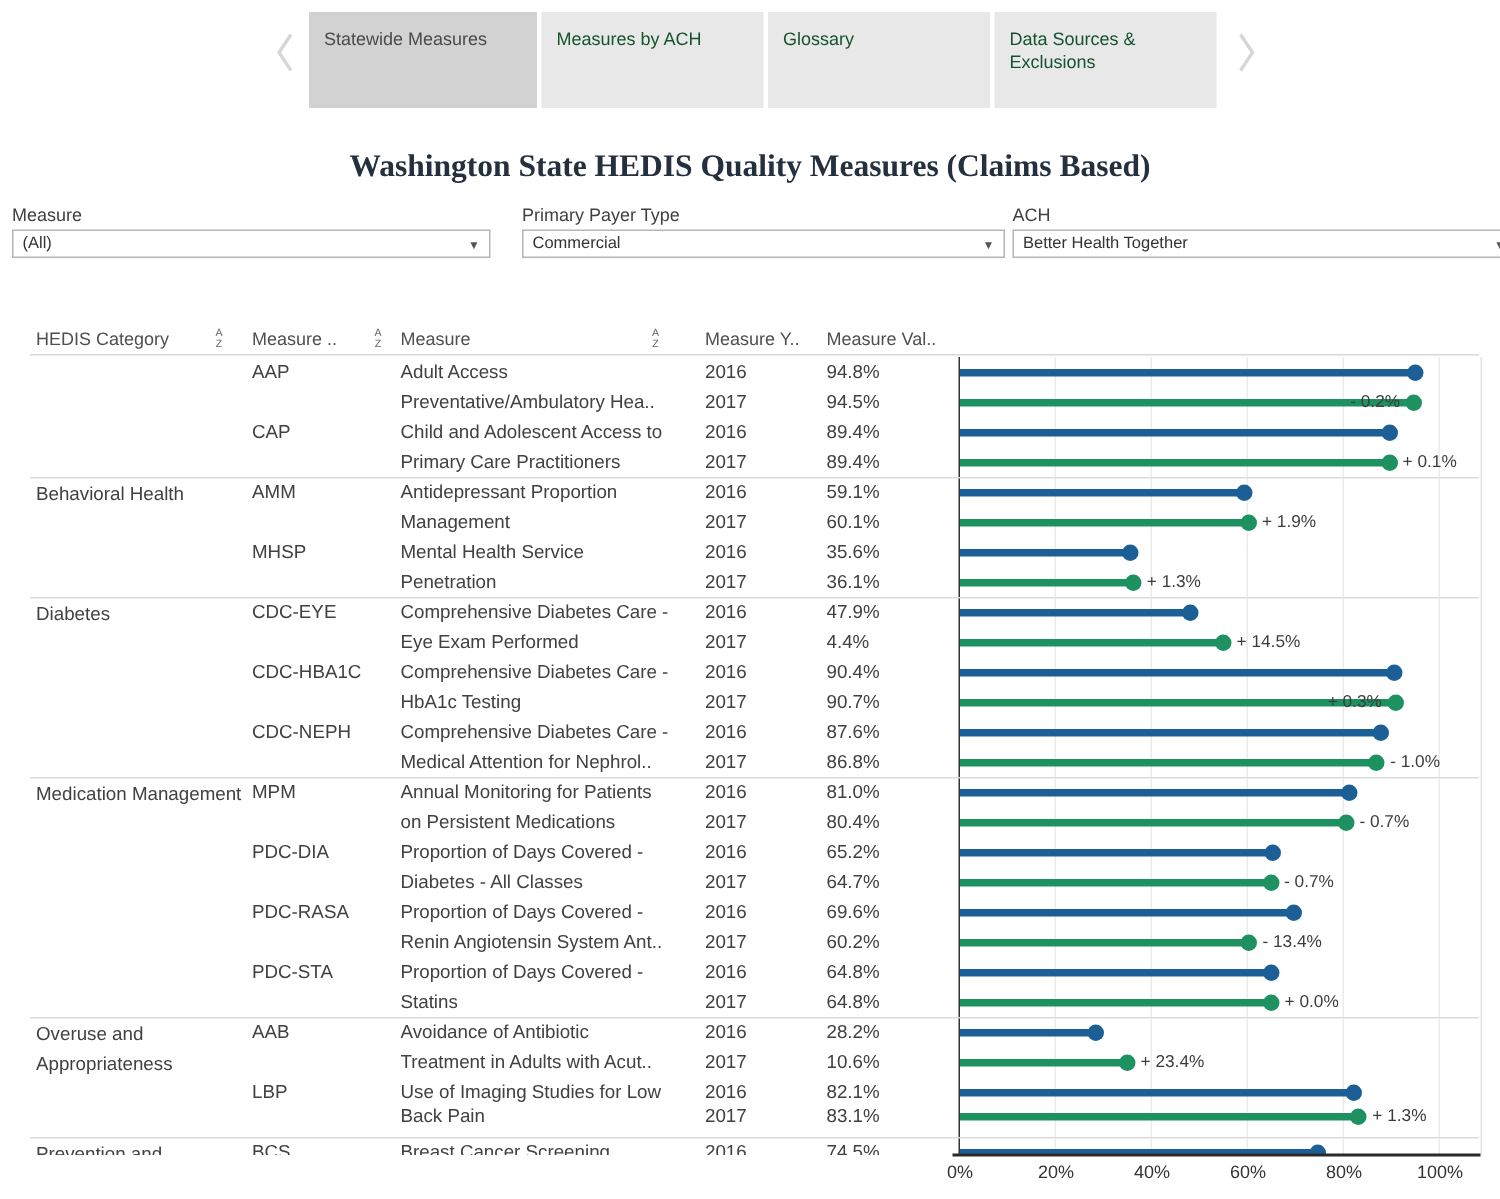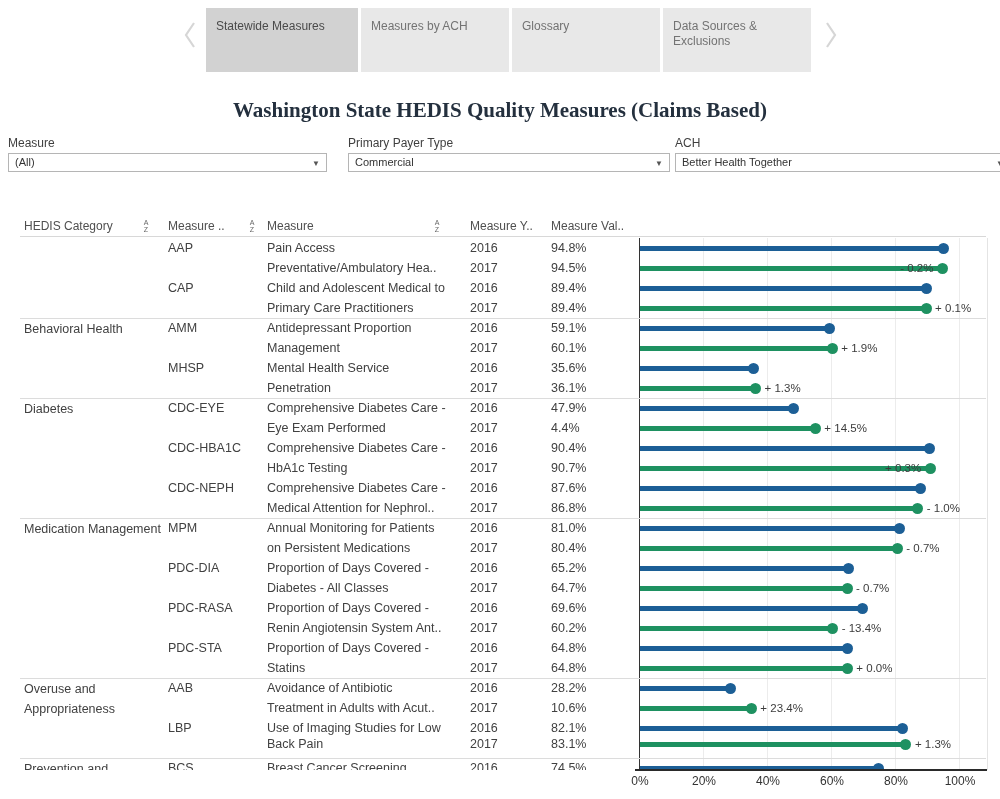--- a/index.html
+++ b/index.html
@@ -5,21 +5,21 @@
   html,body { margin:0; padding:0; }
   body {
     width:1000px; height:799px; position:relative; overflow:hidden;
     background:#ffffff; color:#414141;
     font-family:"Liberation Sans","DejaVu Sans",sans-serif;
   }
   
   .tabbar { position:absolute; top:8px; left:206px; height:64px; display:flex; }
   .tab {
     box-sizing:border-box; height:64px; margin-right:3px;
-    padding:11px 10px 0 10px; background:#e8e8e8; color:#737373;
+    padding:11px 10px 0 10px; background:#e8e8e8; color:#14532d;
     font-size:12px; line-height:15px; cursor:pointer;
   }
   .tab.active { background:#d2d2d2; color:#4a4a4a; }
   .chev { position:absolute; top:20px; cursor:pointer; }
   .chev.left { left:183px; } .chev.right { left:824px; }
   
   .title {
     position:absolute; top:98px; left:0; width:100%; text-align:center;
     font-family:"Liberation Serif","DejaVu Serif",serif;
     font-size:21px; font-weight:bold; color:#24303e;
@@ -126,39 +126,39 @@
       <div class="gl" style="left: 62.5px;"></div>
       <div class="gl" style="left: 126.5px;"></div>
       <div class="gl" style="left: 190.5px;"></div>
       <div class="gl" style="left: 254.5px;"></div>
       <div class="gl" style="left: 318.5px;"></div>
     </div>
     <div class="group" style="height: 80px;">
       <div class="measure">
         <div class="mrow" style="top: 0px;">
           <span class="txt abbr">AAP</span>
-          <span class="txt mline">Pain Access</span>
+          <span class="txt mline">Adult Access</span>
           <span class="txt ryear">2016</span>
           <span class="txt rval">94.8%</span>
           <div class="bar" style="width: 303.36px; background: rgb(28, 95, 150);"></div>
           <div class="dot" style="left: 937.86px; background: rgb(28, 95, 150);"></div>
         </div>
         <div class="mrow" style="top: 20px;">
           <span class="txt mline">Preventative/Ambulatory Hea..</span>
           <span class="txt ryear">2017</span>
           <span class="txt rval">94.5%</span>
           <div class="bar" style="width: 302.4px; background: rgb(30, 145, 97);"></div>
           <div class="dot" style="left: 936.9px; background: rgb(30, 145, 97);"></div>
           <span class="diff" style="left: 933.4px; transform: translateX(-100%);">- 0.2%</span>
         </div>
       </div>
       <div class="measure">
         <div class="mrow" style="top: 0px;">
           <span class="txt abbr">CAP</span>
-          <span class="txt mline">Child and Adolescent Medical to</span>
+          <span class="txt mline">Child and Adolescent Access to</span>
           <span class="txt ryear">2016</span>
           <span class="txt rval">89.4%</span>
           <div class="bar" style="width: 286.08px; background: rgb(28, 95, 150);"></div>
           <div class="dot" style="left: 920.58px; background: rgb(28, 95, 150);"></div>
         </div>
         <div class="mrow" style="top: 20px;">
           <span class="txt mline">Primary Care Practitioners</span>
           <span class="txt ryear">2017</span>
           <span class="txt rval">89.4%</span>
           <div class="bar" style="width: 286.08px; background: rgb(30, 145, 97);"></div>

